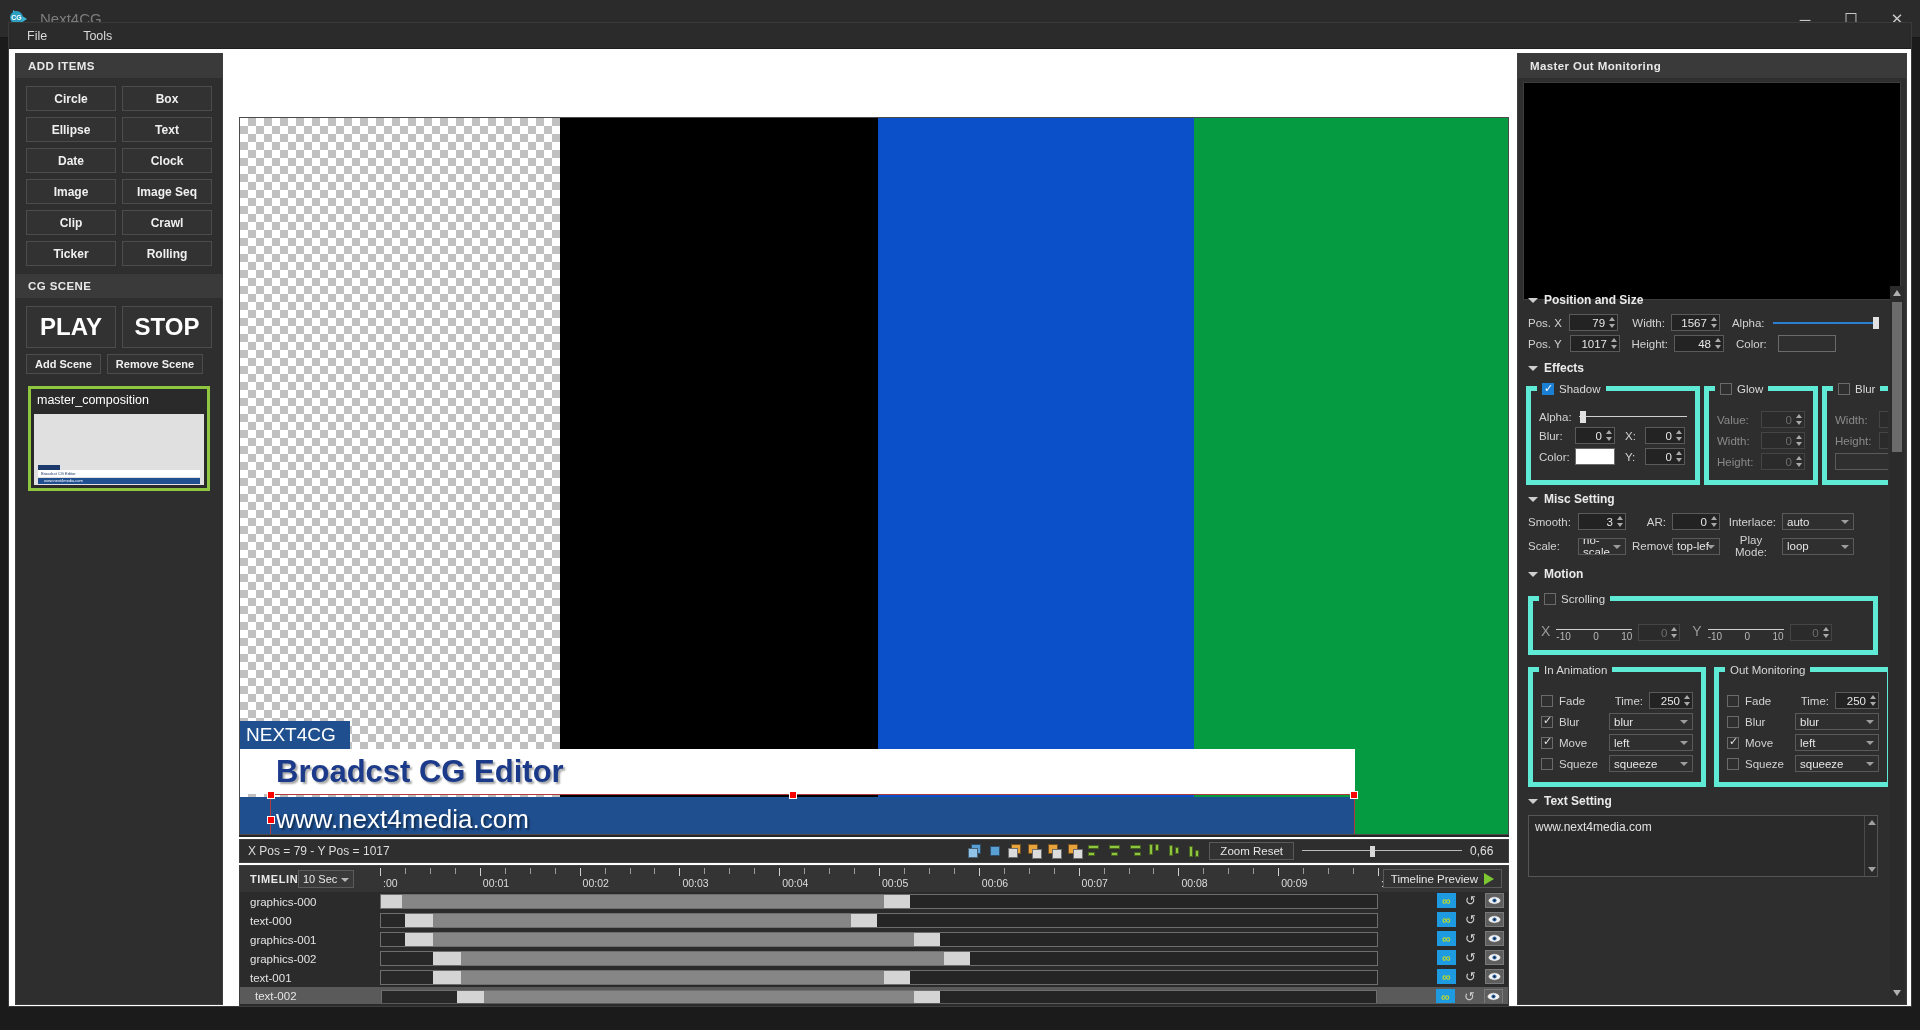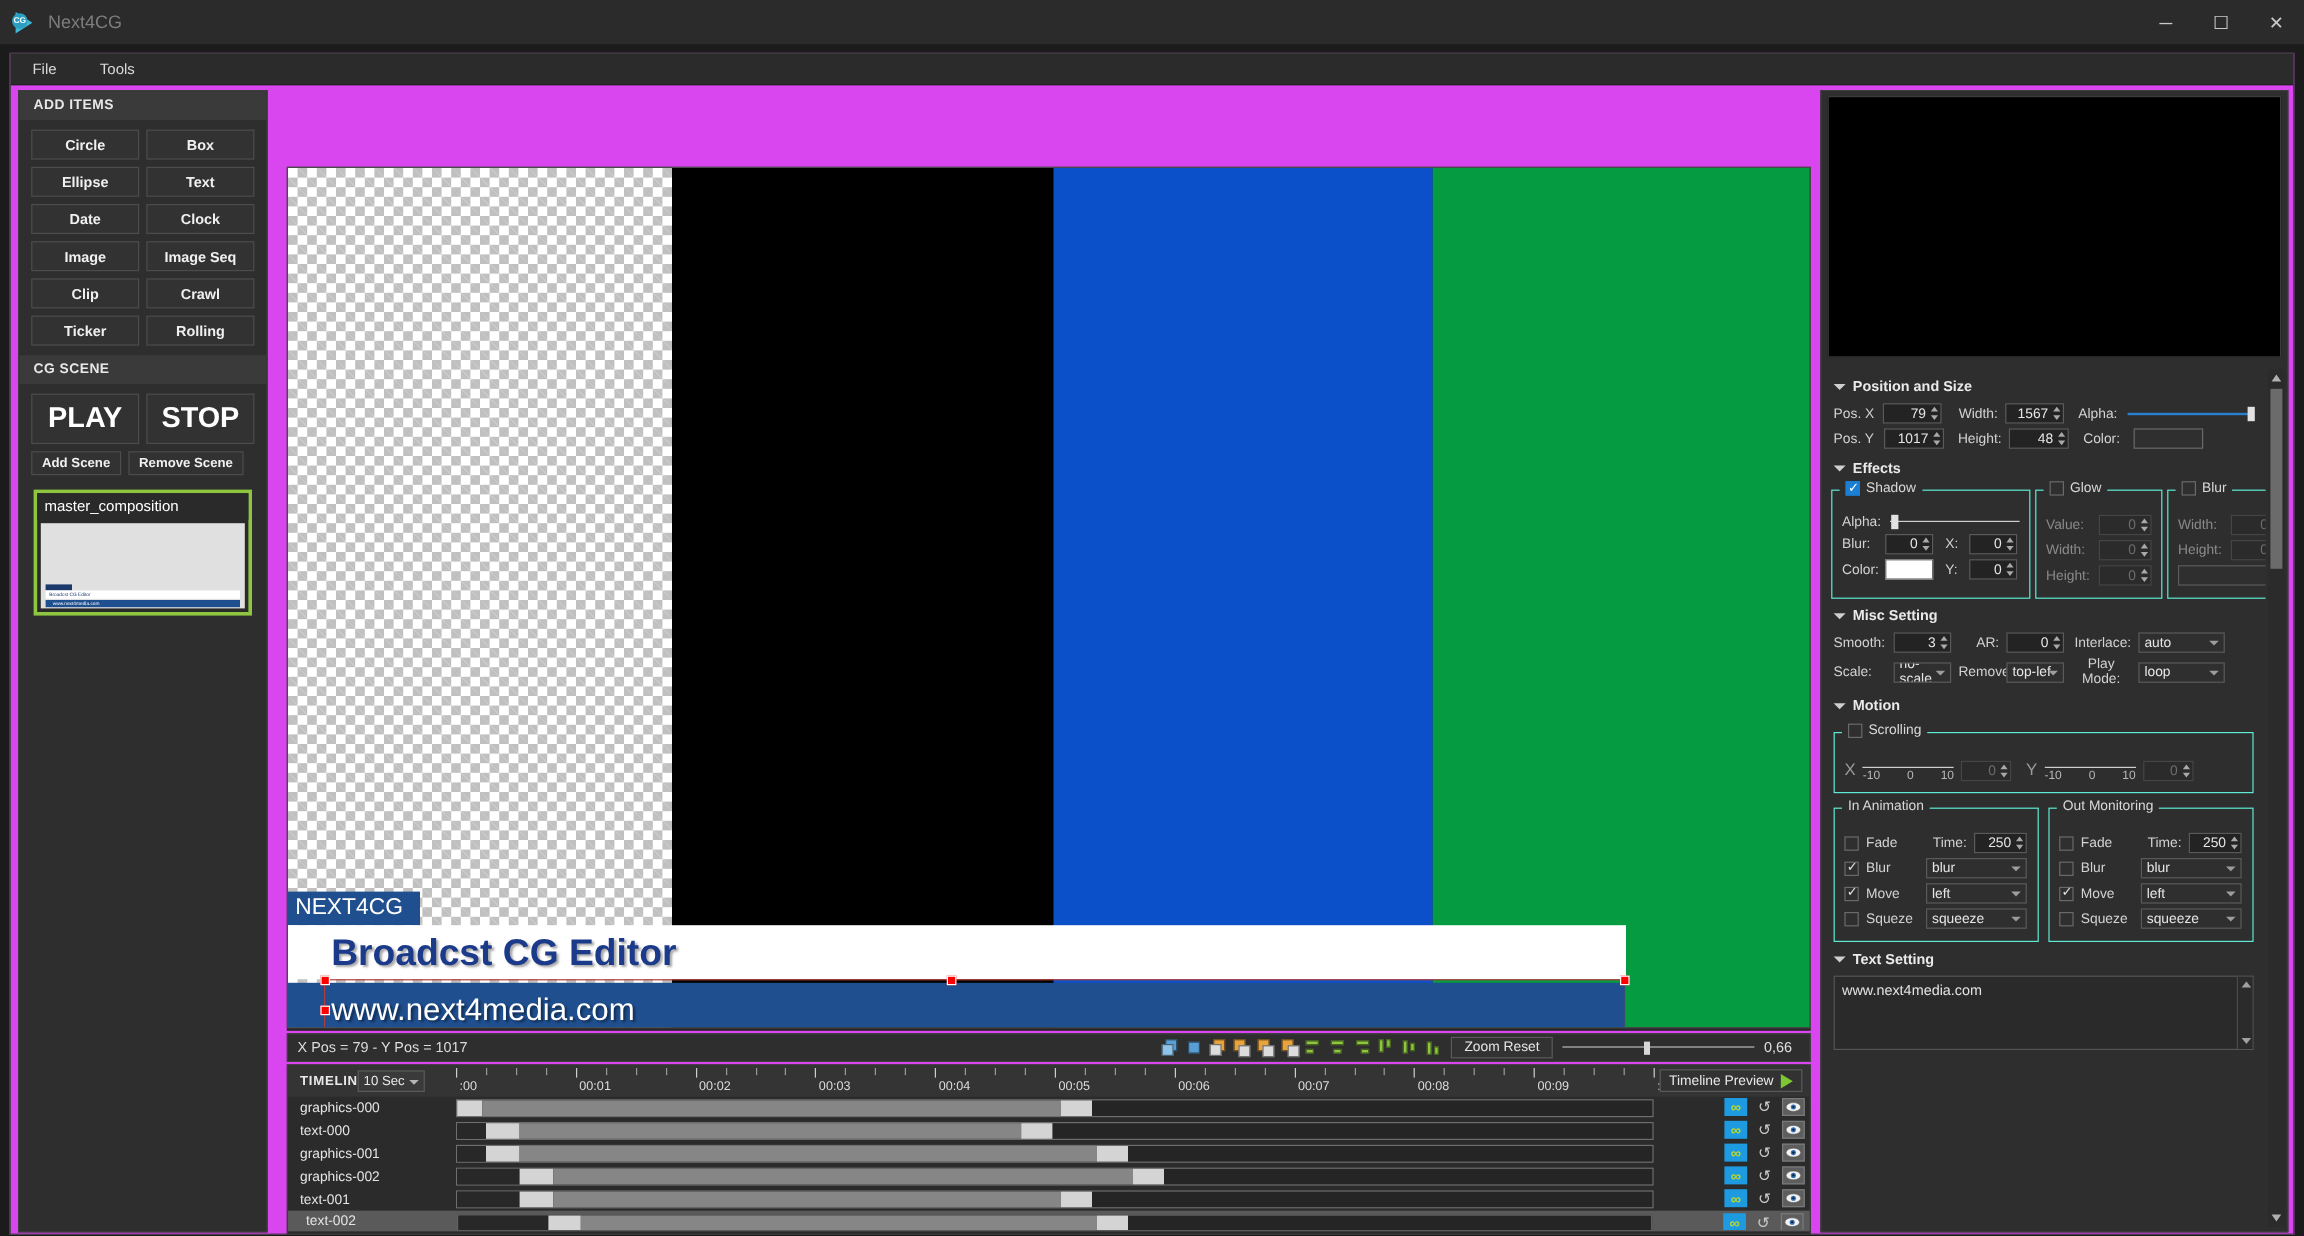--- a/index.html
+++ b/index.html
@@ -13,22 +13,22 @@
   #app-logo .tri { position:absolute; left:3px; top:2px; width:0; height:0;
        border-top:9px solid transparent; border-bottom:9px solid transparent; border-left:14px solid #3fb7d6; }
   #app-logo .cg { position:absolute; left:0px; top:3px; width:13px; height:13px; border-radius:50%;
        background:#2a9fc0; color:#fff; font-size:7px; font-weight:bold; text-align:center; line-height:13px; }
   #app-title { color:#7d7d7d; font-size:15px; }
   .win-btns { position:absolute; right:0; top:0; height:38px; display:flex; }
   .win-btn { width:46px; height:38px; display:flex; align-items:center; justify-content:center;
              color:#c8c8c8; font-size:15px; }
 
   
-  #appframe { position:absolute; left:8px; top:44px; width:1904px; height:985px;
-              background:#d946ef; border:1px solid #3a3a3a; }
+  #appframe { position:absolute; left:8px; top:22px; width:1904px; height:985px;
+              background:#ffffff; border:1px solid #3a3a3a; }
   #menubar { height:26px; background:#2b2b2b; display:flex; align-items:center;
              padding-left:10px; gap:20px; border-bottom:1px solid #1f1f1f; }
   .menu-item { padding:3px 8px; color:#d9d9d9; font-size:12.5px; }
 
   #body-area { position:absolute; left:0; top:26px; width:1904px; height:958px; }
 
   
   #leftpanel { position:absolute; left:6px; top:4px; width:208px; height:952px;
                background:#2e2e2e; border:1px solid #3d3d3d; }
   .grp-header { height:24px; background:#3a3a3a; color:#e8e8e8; font-size:11.5px;
@@ -151,21 +151,21 @@
       border-left:4px solid transparent;border-right:4px solid transparent;border-top:4px solid #9d9d9d; }
   .cbox { width:12px;height:12px; background:#2f2f2f; border:1px solid #6a6a6a; display:inline-block;
           position:relative; flex:0 0 auto; }
   .cbox.on { background:#1b7fd4; border-color:#1b7fd4; }
   .cbox.on:after { content:"\2713"; position:absolute; left:1px; top:-2px; color:#fff; font-size:11px; }
   .cbox.chk:after { content:"\2713"; position:absolute; left:1px; top:-3px; color:#e0e0e0; font-size:11px; }
   .slider { position:relative; height:12px; }
   .slider .tr { position:absolute; top:5px; left:0; right:0; height:2px; background:#2a7fd0; }
   .slider .tr.grey { background:#cfcfcf; height:1px; }
   .slider .kb { position:absolute; top:0; width:6px; height:12px; background:#e2e2e2; }
-  .fieldset { margin:2px 10px 4px 10px; border:1px solid #5eead4; padding:18px 8px 8px 8px; position:relative; }
+  .fieldset { margin:2px 10px 4px 10px; border:5px solid #5eead4; padding:18px 8px 8px 8px; position:relative; }
   .legend { position:absolute; top:-8px; left:6px; background:#2e2e2e; padding:0 5px;
             font-size:11.5px; color:#d8d8d8; }
   .legend.cb { display:flex; align-items:center; gap:5px; }
   .colorbox { height:17px; background:#fff; border:1px solid #6a6a6a; }
   .colorbox.empty { background:#2f2f2f; }
   #txtarea { margin:2px 10px; height:62px; background:#2a2a2a; border:1px solid #555;
              color:#e2e2e2; font-size:12px; padding:4px 6px; position:relative; }
   .vscroll { position:absolute; right:0; top:0; bottom:0; width:13px; background:#2b2b2b;
              border-left:1px solid #4a4a4a; }
   .vscroll .up,.vscroll .dn { position:absolute; left:3px; width:0;height:0;
@@ -512,20 +512,21 @@
                     <circle cx="8" cy="5" r="1.1" fill="#111"></circle>
                   </svg>
                 </div>
               </div>
             </div>
           </div>
       </div>
     </div>
 
     <div id="rightpanel">
+      <div class="grp-header">Master Out Monitoring</div>
       <div id="mon-body"></div>
 
       <div id="panel-scroll">
         <div class="a-up"></div>
         <div class="thumb"></div>
         <div class="a-dn"></div>
       </div>
 
       <div style="position:absolute;left:0;top:232px;right:18px;bottom:0;overflow:hidden;">
 

